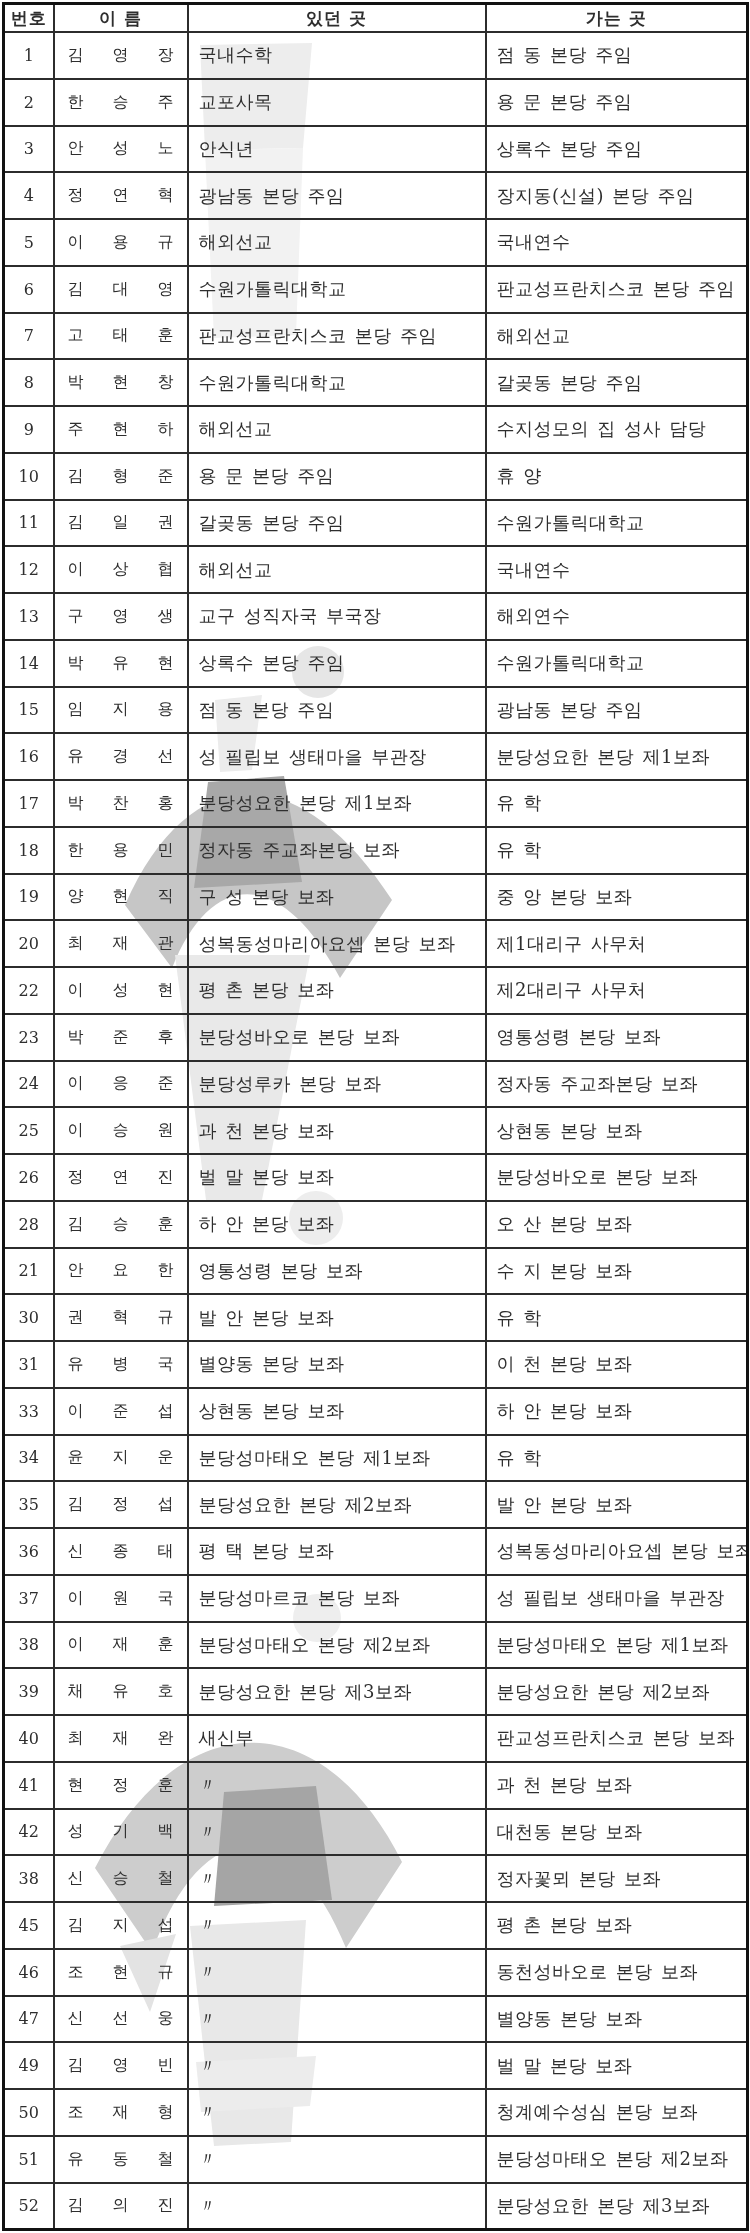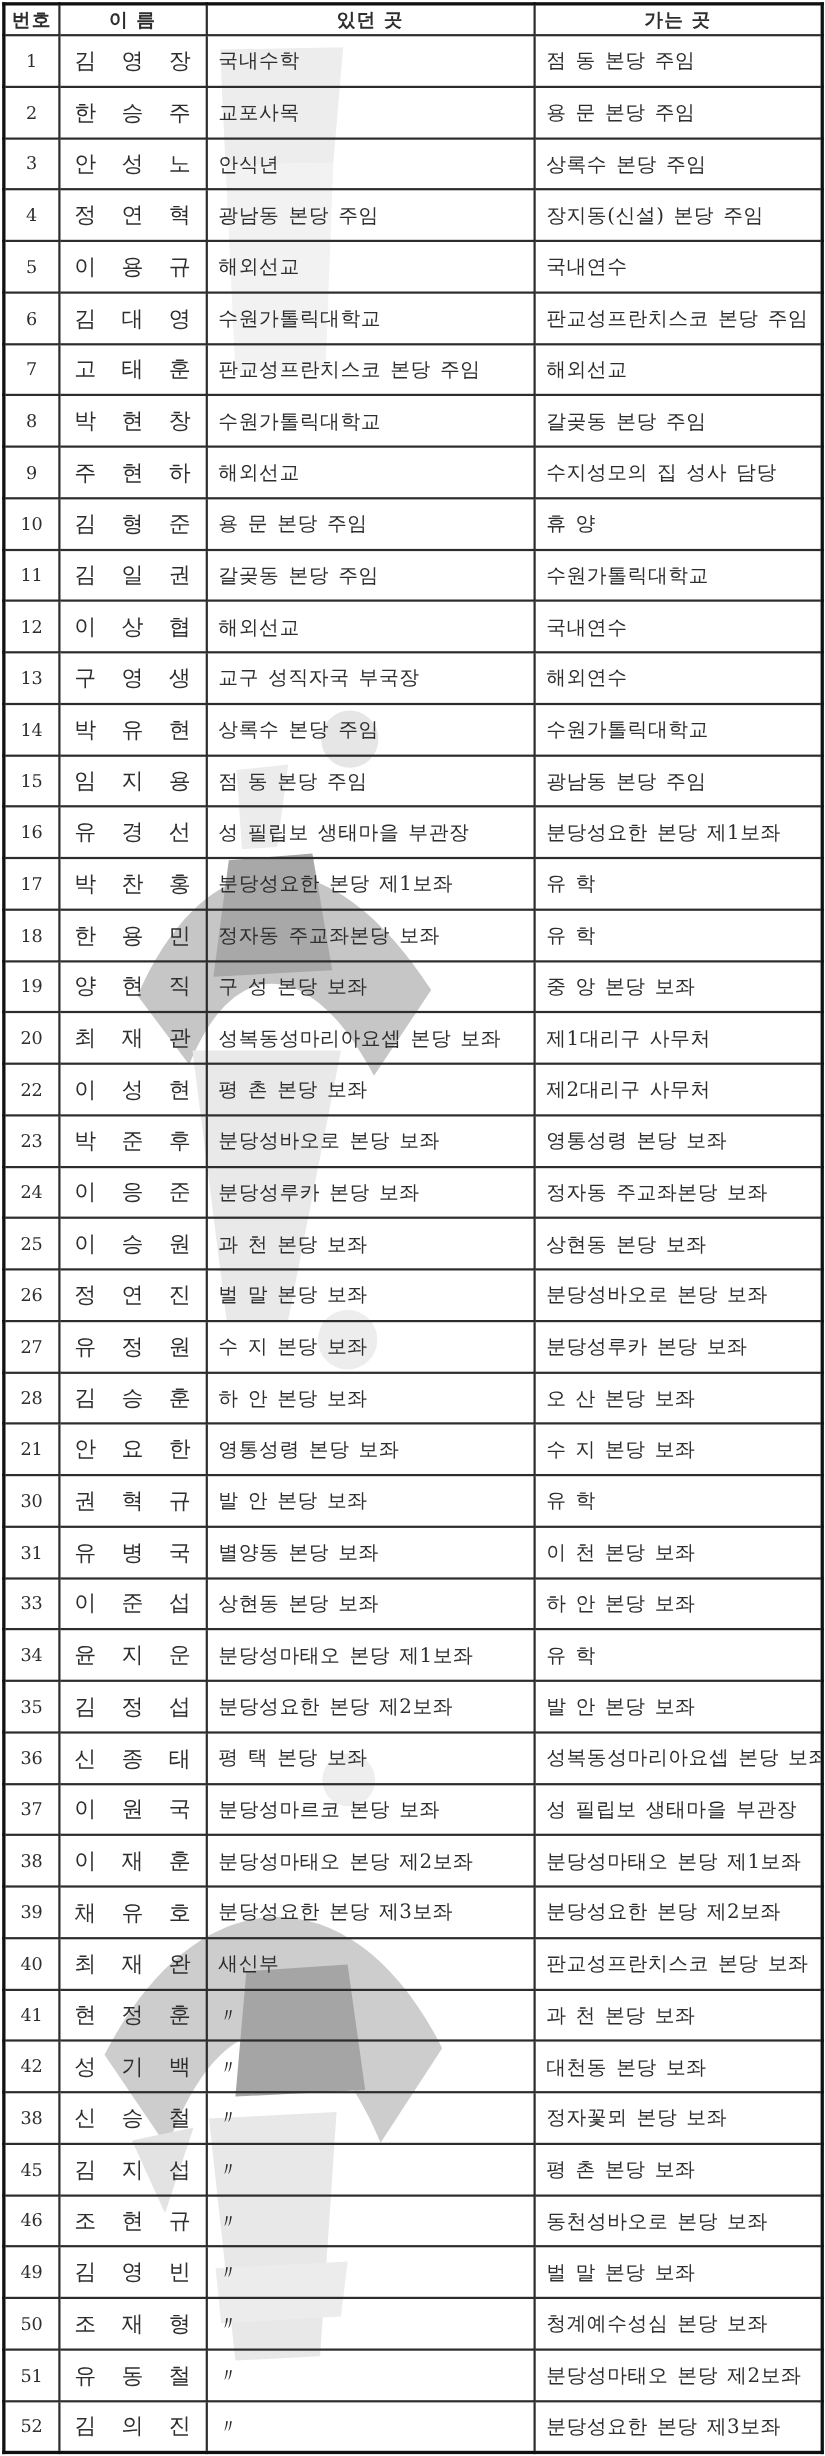--- a/index.html
+++ b/index.html
@@ -40,21 +40,21 @@
     text-align: center;
     border-bottom: 4px solid #222;
     letter-spacing: 1px;
   }
   tbody tr { height: 42.3px; }
   td.c-no {
     text-align: center;
     font-size: 16px;
   }
   td.c-name {
-    font-size: 20px;
+    font-size: 16px;
     padding: 0 13px;
     text-align: justify;
     text-align-last: justify;
   }
   td.c-from, td.c-to {
     font-size: 18px;
     padding-left: 10px;
     letter-spacing: 0.5px;
     word-spacing: 2px;
     text-align: left;
@@ -269,26 +269,20 @@
       <td class="c-to">상현동 본당 보좌</td>
     </tr>
 
     <tr>
       <td class="c-no">26</td>
       <td class="c-name">정 연 진</td>
       <td class="c-from">벌 말 본당 보좌</td>
       <td class="c-to">분당성바오로 본당 보좌</td>
     </tr>
 
-    <tr>
-      <td class="c-no">27</td>
-      <td class="c-name">유 정 원</td>
-      <td class="c-from">수 지 본당 보좌</td>
-      <td class="c-to">분당성루카 본당 보좌</td>
-    </tr>
 
     <tr>
       <td class="c-no">28</td>
       <td class="c-name">김 승 훈</td>
       <td class="c-from">하 안 본당 보좌</td>
       <td class="c-to">오 산 본당 보좌</td>
     </tr>
 
     <tr>
       <td class="c-no">21</td>
@@ -397,20 +391,26 @@
       <td class="c-to">평 촌 본당 보좌</td>
     </tr>
 
     <tr>
       <td class="c-no">46</td>
       <td class="c-name">조 현 규</td>
       <td class="c-from">〃</td>
       <td class="c-to">동천성바오로 본당 보좌</td>
     </tr>
 
+    <tr>
+      <td class="c-no">47</td>
+      <td class="c-name">신 선 웅</td>
+      <td class="c-from">〃</td>
+      <td class="c-to">별양동 본당 보좌</td>
+    </tr>
 
 
     <tr>
       <td class="c-no">49</td>
       <td class="c-name">김 영 빈</td>
       <td class="c-from">〃</td>
       <td class="c-to">벌 말 본당 보좌</td>
     </tr>
 
     <tr>

